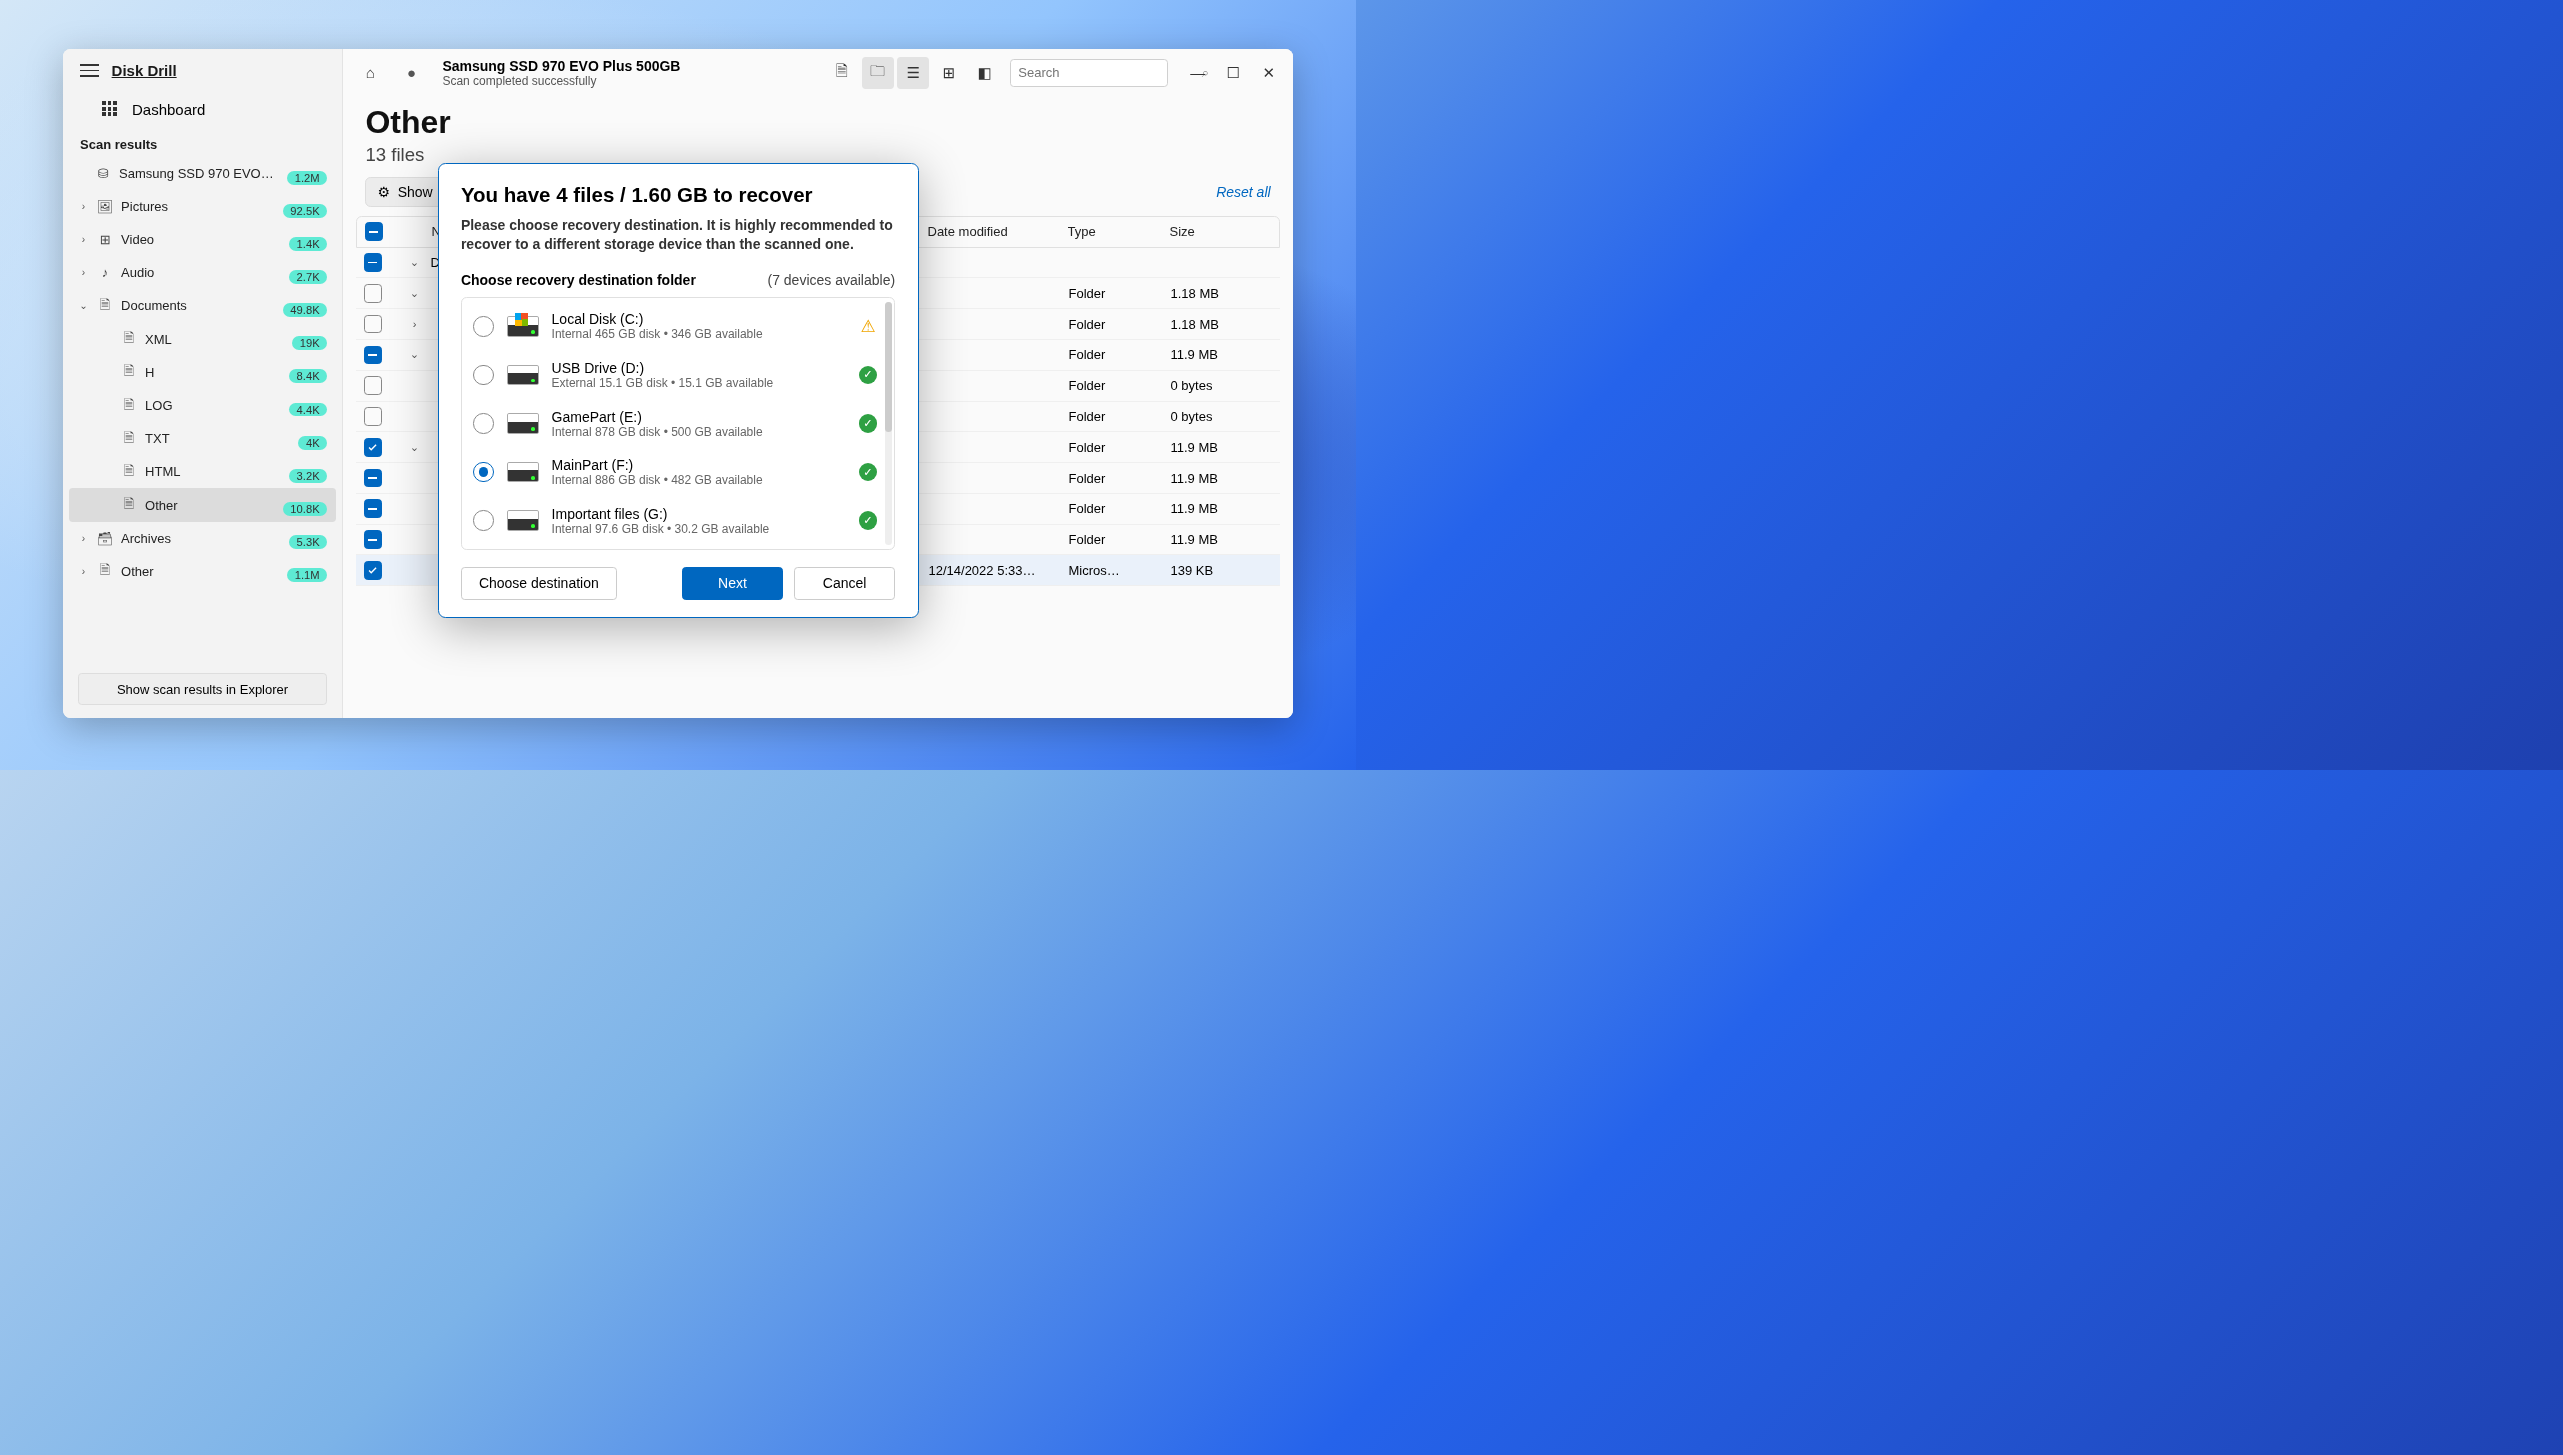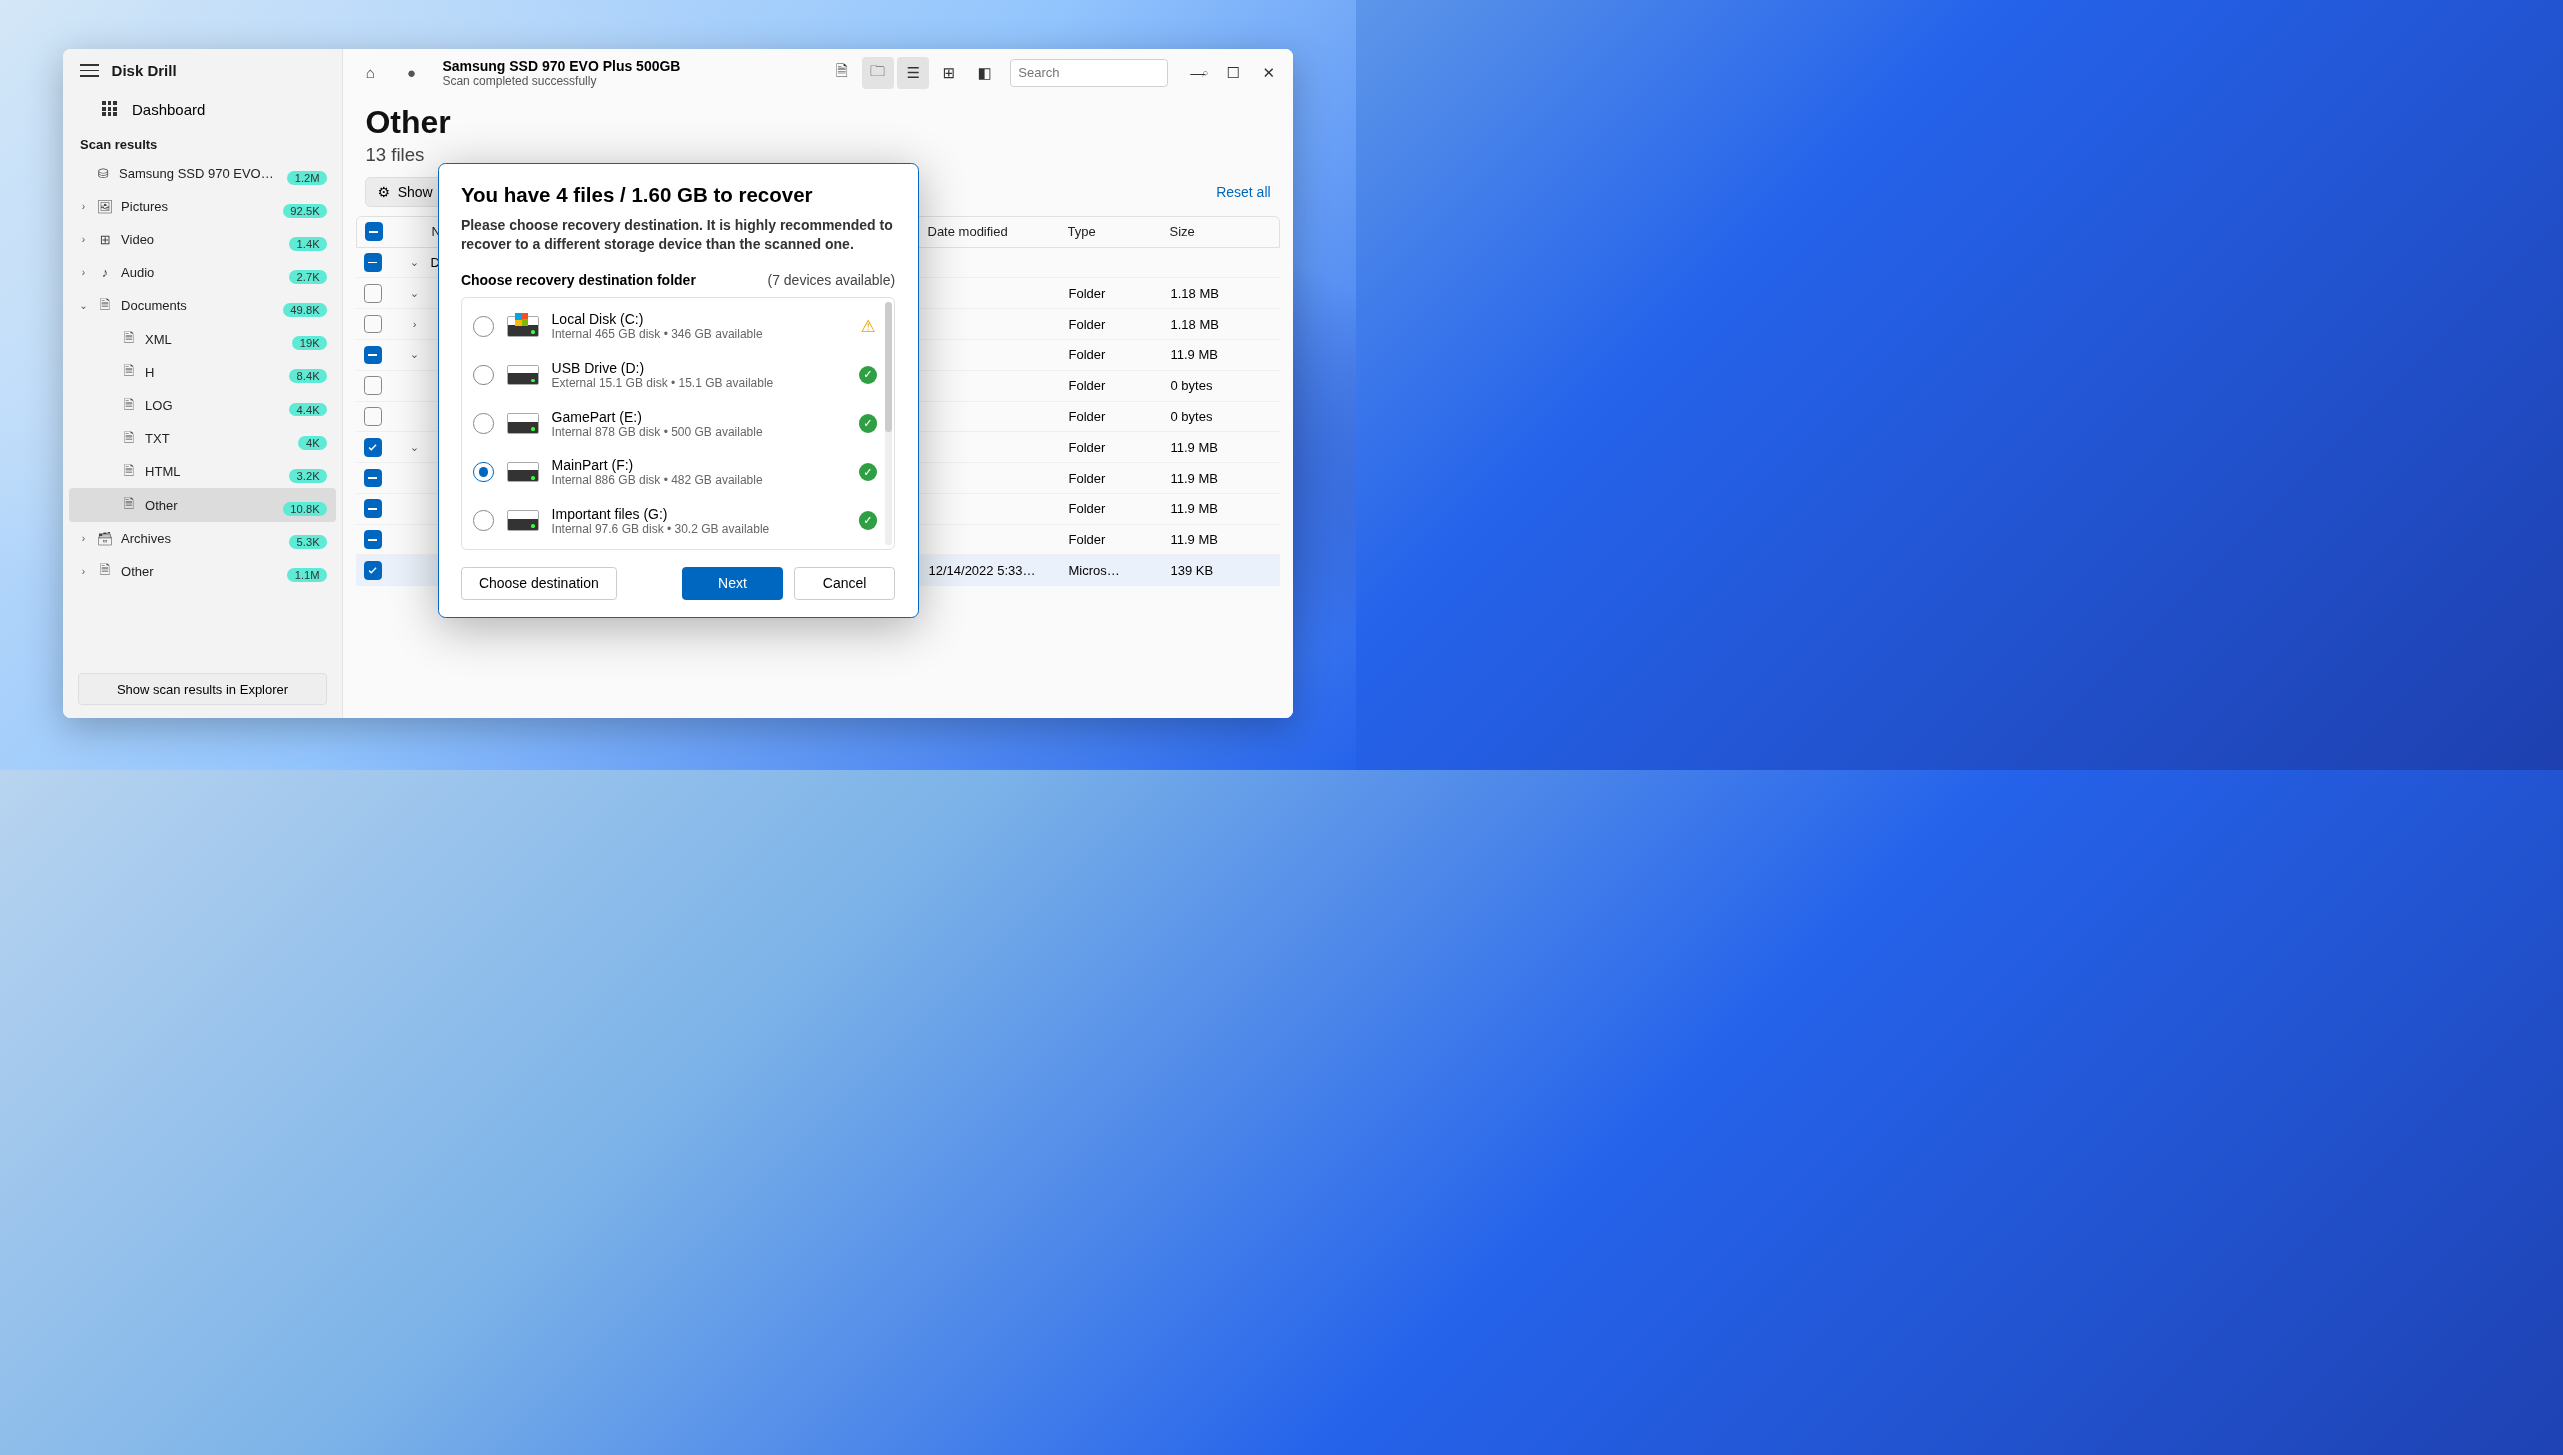--- a/index.html
+++ b/index.html
@@ -12,21 +12,21 @@
 .app-window {
   position:absolute; left:63px; top:49px; width:1230px; height:669px;
   background:#f3f3f3; border-radius:7.5px; box-shadow:0 9.3px 37px rgba(0,0,0,.25);
   display:flex; overflow:hidden;
 }
 
 .sidebar { width:280px; background:#f3f3f3; border-right:0.9px solid #e3e3e3; display:flex; flex-direction:column; }
 .sidebar-header { display:flex; align-items:center; gap:13px; padding:13px 17px; }
 .hamburger { width:18.6px; height:13px; display:flex; flex-direction:column; justify-content:space-between; cursor:pointer; }
 .hamburger span { height:1.9px; background:#333; }
-.app-title { font-size:15px; font-weight:600; color:#1a1a1a; }
+.app-title { font-size:15px; font-weight:600; color:#1a1a1a;text-decoration:underline; }
 .dashboard-row { display:flex; align-items:center; gap:13px; padding:9.3px 17px 9.3px 39px; cursor:pointer; }
 .dashboard-icon { width:17px; height:17px; display:grid; grid-template-columns:repeat(3,3.7px); grid-template-rows:repeat(3,3.7px); gap:1.9px; }
 .dashboard-icon i { background:#333; }
 .section-label { font-size:13px; font-weight:600; padding:9.3px 17px 5.6px; color:#1a1a1a; }
 .tree { flex:1; overflow-y:auto; padding:0 5.6px 9.3px; }
 .tree-item { display:flex; align-items:center; gap:7.5px; padding:5.6px 9.3px; border-radius:3.7px; cursor:pointer; font-size:13px; color:#222; }
 .tree-item.selected { background:#dcdcdc; }
 .chevron { width:11.2px; display:inline-flex; justify-content:center; font-size:10.2px; color:#555; }
 .tree-icon { width:17px; display:inline-flex; justify-content:center; color:#444; }
 .tree-label { flex:1; white-space:nowrap; overflow:hidden; text-overflow:ellipsis; }
@@ -45,21 +45,21 @@
 .toolbar-icons { display:flex; gap:3.7px; }
 .search-box { width:158px; height:28px; border:0.9px solid #d0d0d0; border-radius:3.7px; background:#fff; display:flex; align-items:center; padding:0 7.5px; gap:7.5px; color:#888; font-size:13px; }
 .search-box input { border:0; outline:0; flex:1; font-size:13px; background:transparent; }
 .win-btns { display:flex; gap:17px; margin-left:11.2px; padding-right:3.7px; }
 .win-btn { width:18.6px; height:18.6px; display:flex; align-items:center; justify-content:center; color:#333; cursor:pointer; }
 .content-header { padding:7.5px 22.4px 0; }
 .big-title { font-size:32px; font-weight:600; color:#111; }
 .sub-line { font-size:18.6px; color:#444; margin-top:3.7px; }
 .filter-row { display:flex; align-items:center; padding:11.2px 22.4px 9.3px; gap:13px; }
 .show-pill { display:flex; align-items:center; gap:7.5px; background:#ececec; border-radius:5.6px; padding:5.6px 11.2px; font-size:14px; border:0.9px solid #ddd; cursor:pointer; }
-.reset-link { margin-left:auto; color:#0067c0; font-size:14px; cursor:pointer; }
+.reset-link { margin-left:auto; color:#0067c0; font-size:14px; cursor:pointer;font-style:italic; }
 .table-wrap { flex:1; overflow:hidden; padding:0 13px; position:relative; }
 .table-head, .row { display:grid; grid-template-columns:35px 32px 32px 1fr 140px 140px 102px 102px; align-items:center; padding:5.6px 7.5px; font-size:13px; border-bottom:0.9px solid #eee; }
 .table-head { color:#222; font-weight:500; border:0.9px solid #e0e0e0; border-radius:5.6px 5.6px 0 0; background:#fafafa; }
 .row { border:0; border-bottom:0.9px solid #efefef; }
 .row.highlight { background:#eaf1fa; }
 .cbox { width:18.6px; height:18.6px; border:1.4px solid #888; border-radius:3.7px; display:flex; align-items:center; justify-content:center; }
 .cbox.checked { background:#0067c0; border-color:#0067c0; color:#fff; }
 .cbox.dash { background:#0067c0; border-color:#0067c0; }
 .cbox.dash::after { content:""; width:9.3px; height:1.9px; background:#fff; }
 .cbox.checked svg { width:11.2px; height:11.2px; }

